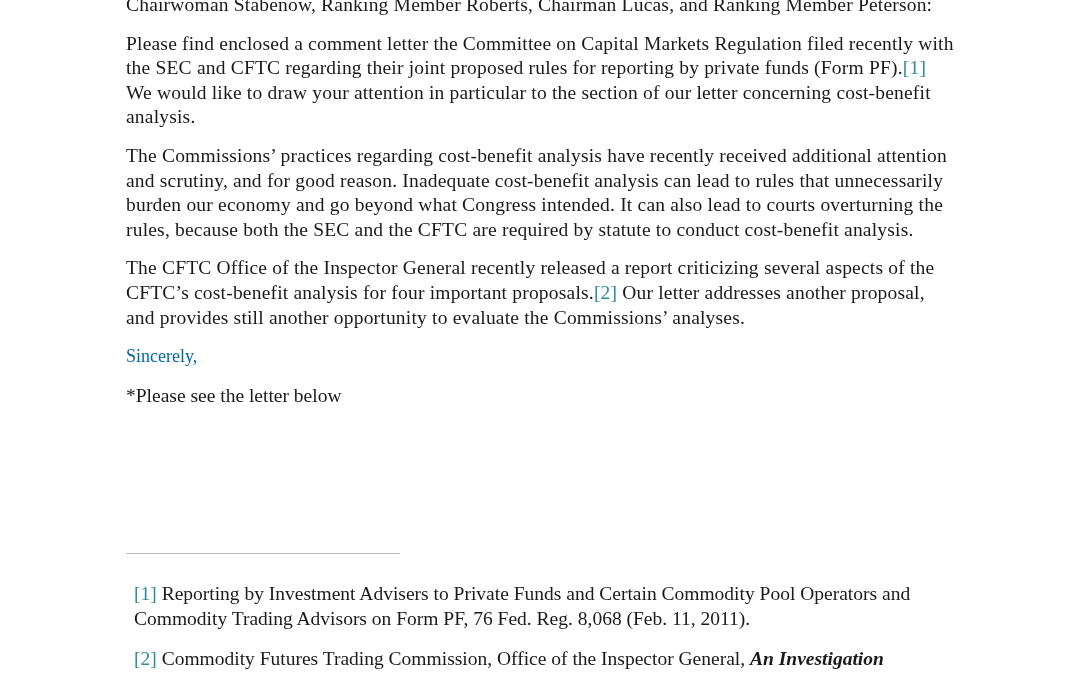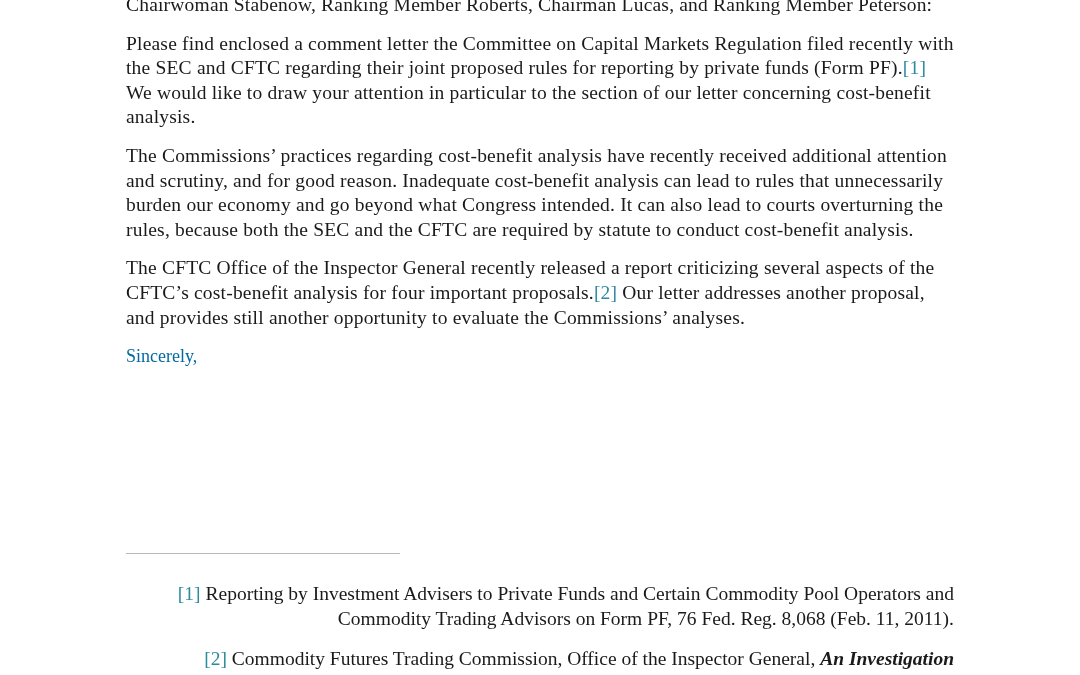--- a/index.html
+++ b/index.html
@@ -66,21 +66,20 @@
     position: absolute;
     left: 126px;
     top: 582px;
     width: 828px;
   }
   .footnote {
     font-size: 19.5px;
     line-height: 24.6px;
     margin: 0 0 16px 8px;
     color: #1a1a1a;
-    text-align: right;
   }
   .footnote:last-child {
     margin-bottom: 0;
   }
   .fn-mark {
     color: #2E8B9E;
     text-decoration: none;
   }
   .ital {
     font-style: italic;
@@ -107,20 +106,21 @@
       <span>The Commissions’ practices regarding cost-benefit analysis have recently received additional attention and scrutiny, and for good reason. Inadequate cost-benefit analysis can lead to rules that unnecessarily burden our economy and go beyond what Congress intended. It can also lead to courts overturning the rules, because both the SEC and the CFTC are required by statute to conduct cost-benefit analysis.</span>
     </p>
 
     <p class="para">
       <span>The CFTC Office of the Inspector General recently released a report criticizing several aspects of the CFTC’s cost-benefit analysis for four important proposals.</span><a class="fn-ref" href="#fn2">[2]</a><span> Our letter addresses another proposal, and provides still another opportunity to evaluate the Commissions’ analyses.</span>
     </p>
 
     <p class="sig-line">Sincerely,</p>
 
 
+    <p class="note-line">*Please see the letter below</p>
 
   </div>
 
   <hr class="divider">
 
   <div class="footnotes">
 
     <p class="footnote" id="fn1">
       <a class="fn-mark" href="#">[1]</a>
       <span>Reporting by Investment Advisers to Private Funds and Certain Commodity Pool Operators and Commodity Trading Advisors on Form PF, 76 Fed. Reg. 8,068 (Feb. 11, 2011).</span>

